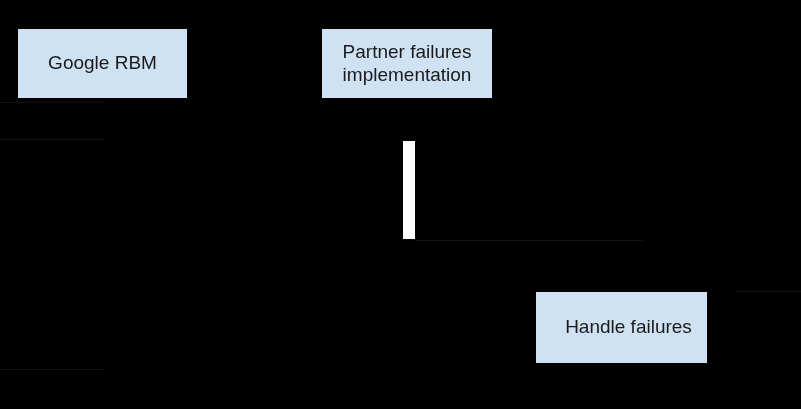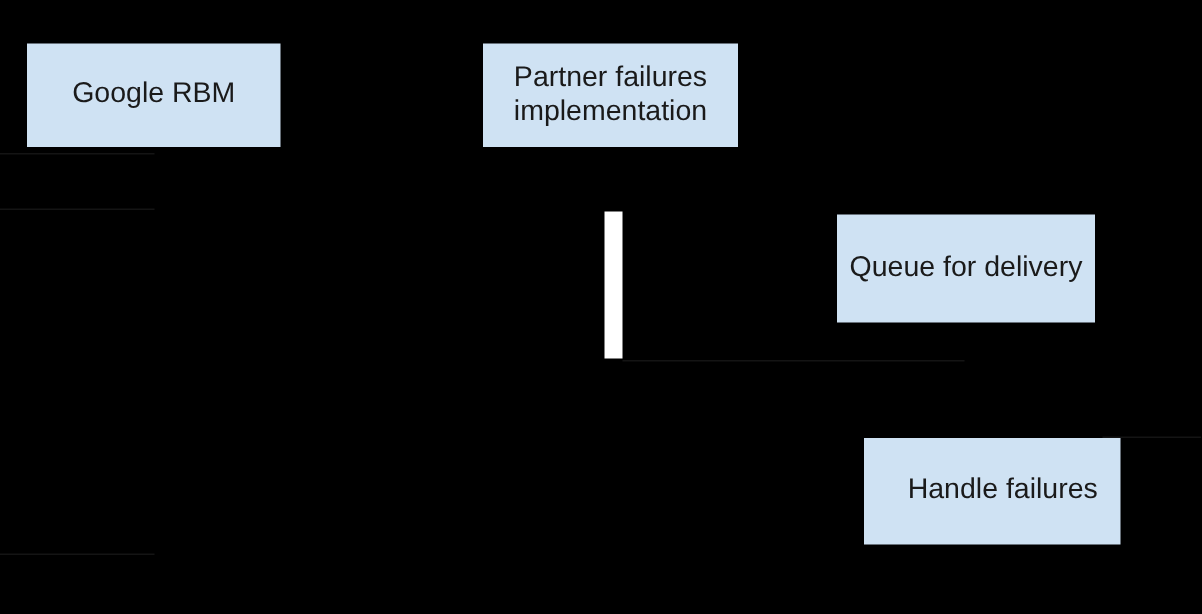--- a/index.html
+++ b/index.html
@@ -24,21 +24,21 @@
     justify-content: center;
     text-align: center;
     font-size: 19px;
     line-height: 1.2;
     box-sizing: border-box;
     padding: 2px 6px;
   }
   .node-google-rbm       { left: 18px;  top: 29px;  width: 169px; height: 69px; }
   .node-partner-webhook  { left: 322px; top: 29px;  width: 170px; height: 69px; }
   .node-queue            { left: 558px; top: 143px; width: 172px; height: 72px; }
-  .node-handle-failures  { left: 576px; top: 292px; width: 171px; height: 71px; padding-left: 20px; }
+  .node-handle-failures  { left: 536px; top: 292px; width: 171px; height: 71px; padding-left: 20px; }
 
   .activation-bar {
     position: absolute;
     left: 403px;
     top: 141px;
     width: 12px;
     height: 98px;
     background: var(--bar-color, #ffffff);
   }
 
@@ -59,23 +59,20 @@
 <div class="stage">
 
   <div class="node node-google-rbm">
     <span>Google RBM</span>
   </div>
 
   <div class="node node-partner-webhook">
     <span>Partner failures implementation</span>
   </div>
 
-  <div class="node node-queue">
-    <span>Queue for delivery</span>
-  </div>
 
   <div class="node node-handle-failures">
     <span>Handle failures</span>
   </div>
 
   <div class="activation-bar"></div>
 
   <div class="faint-line faint-left-1"></div>
   <div class="faint-line faint-left-2"></div>
   <div class="faint-line faint-mid"></div>

